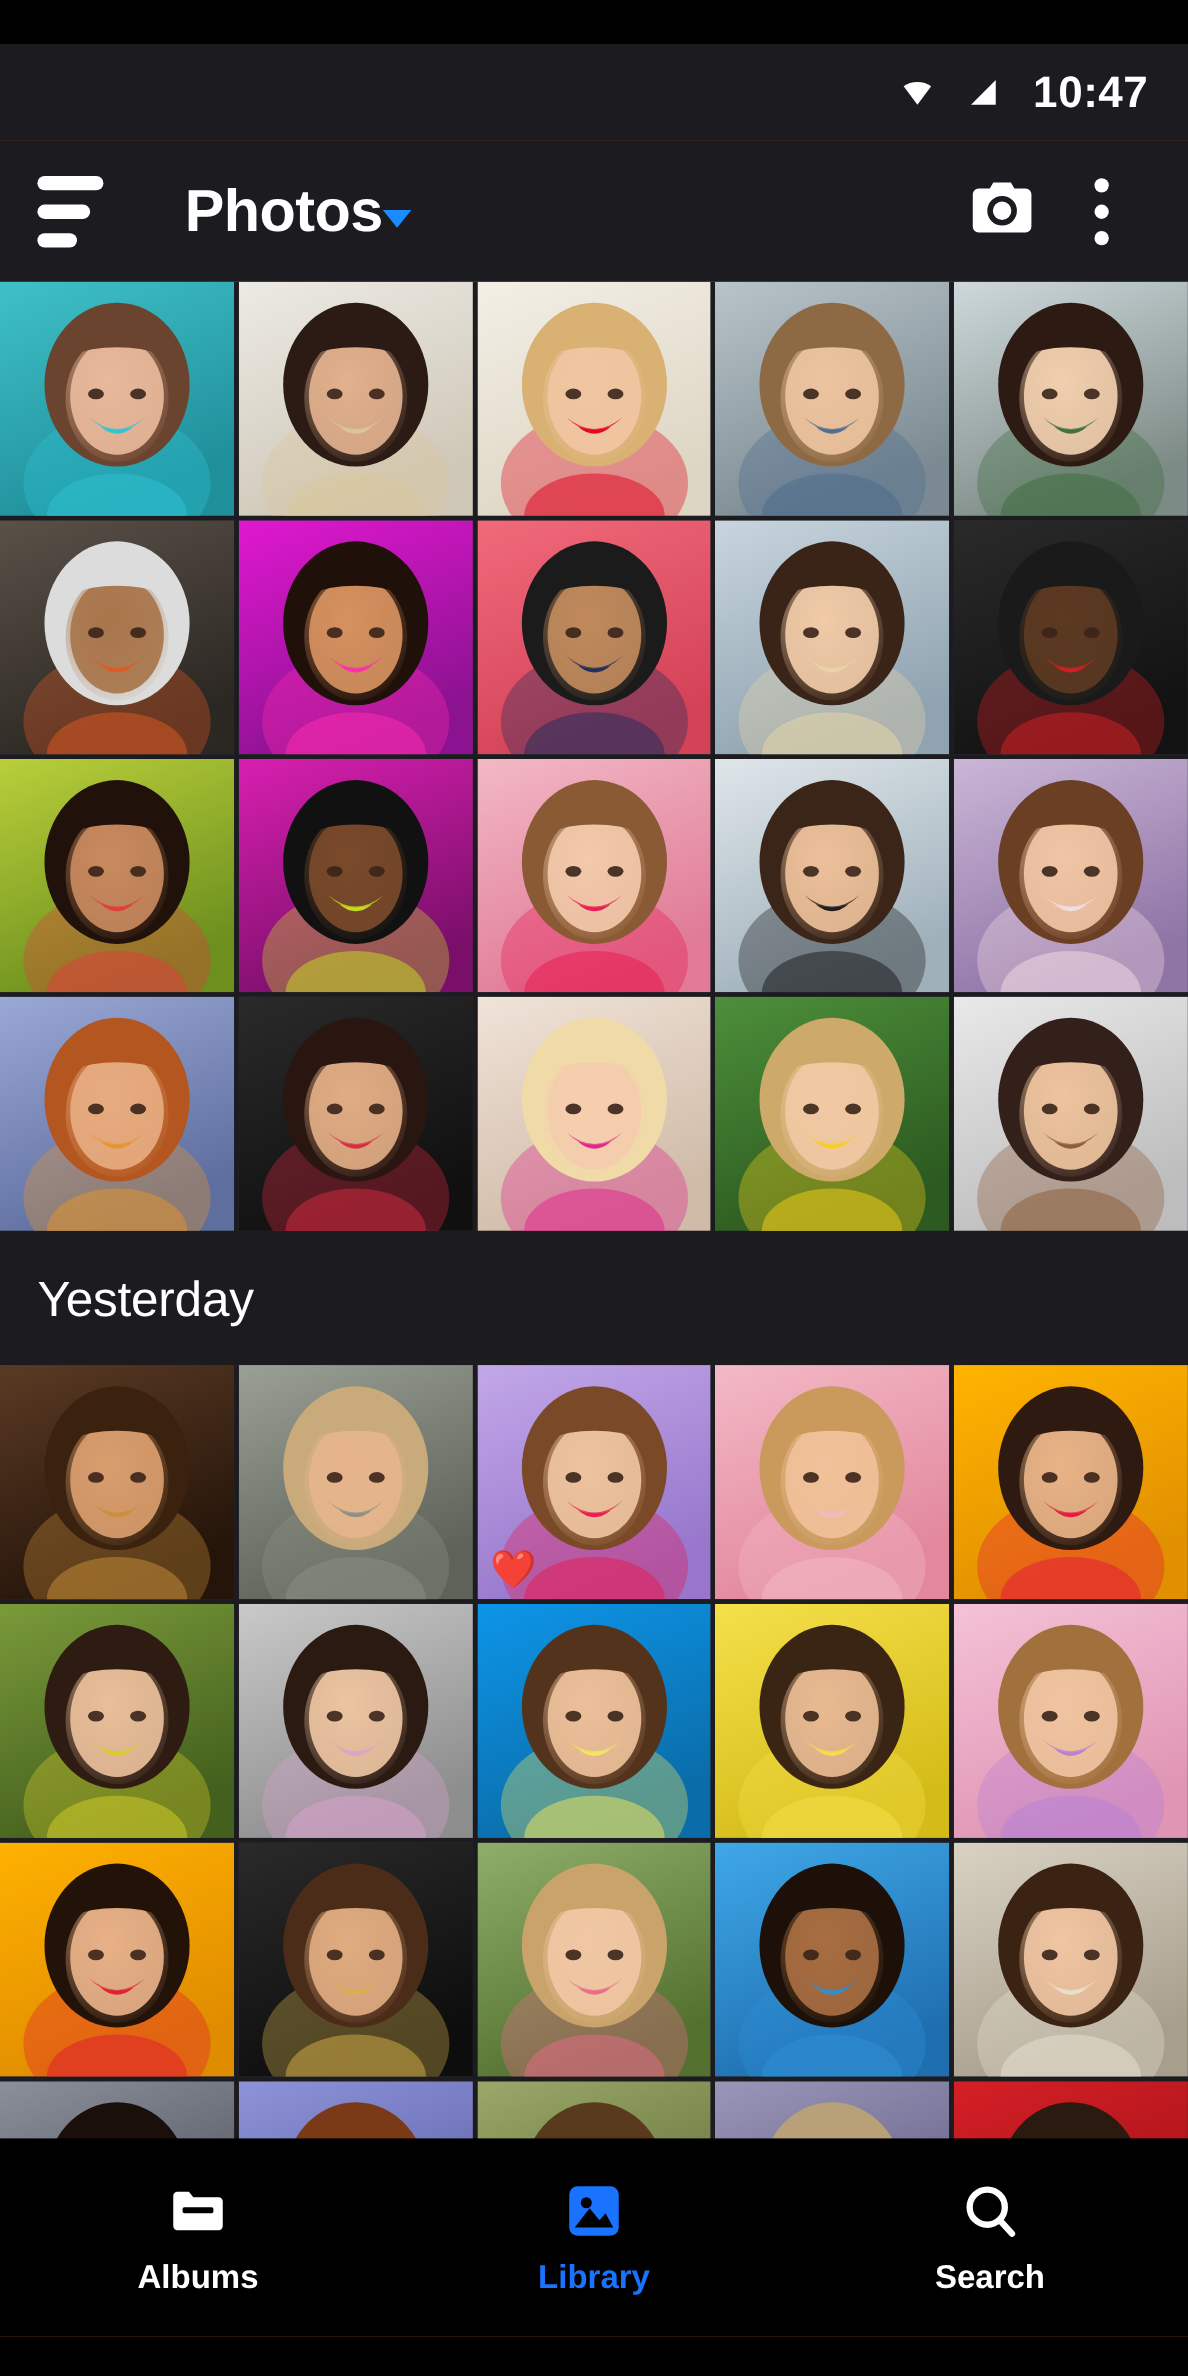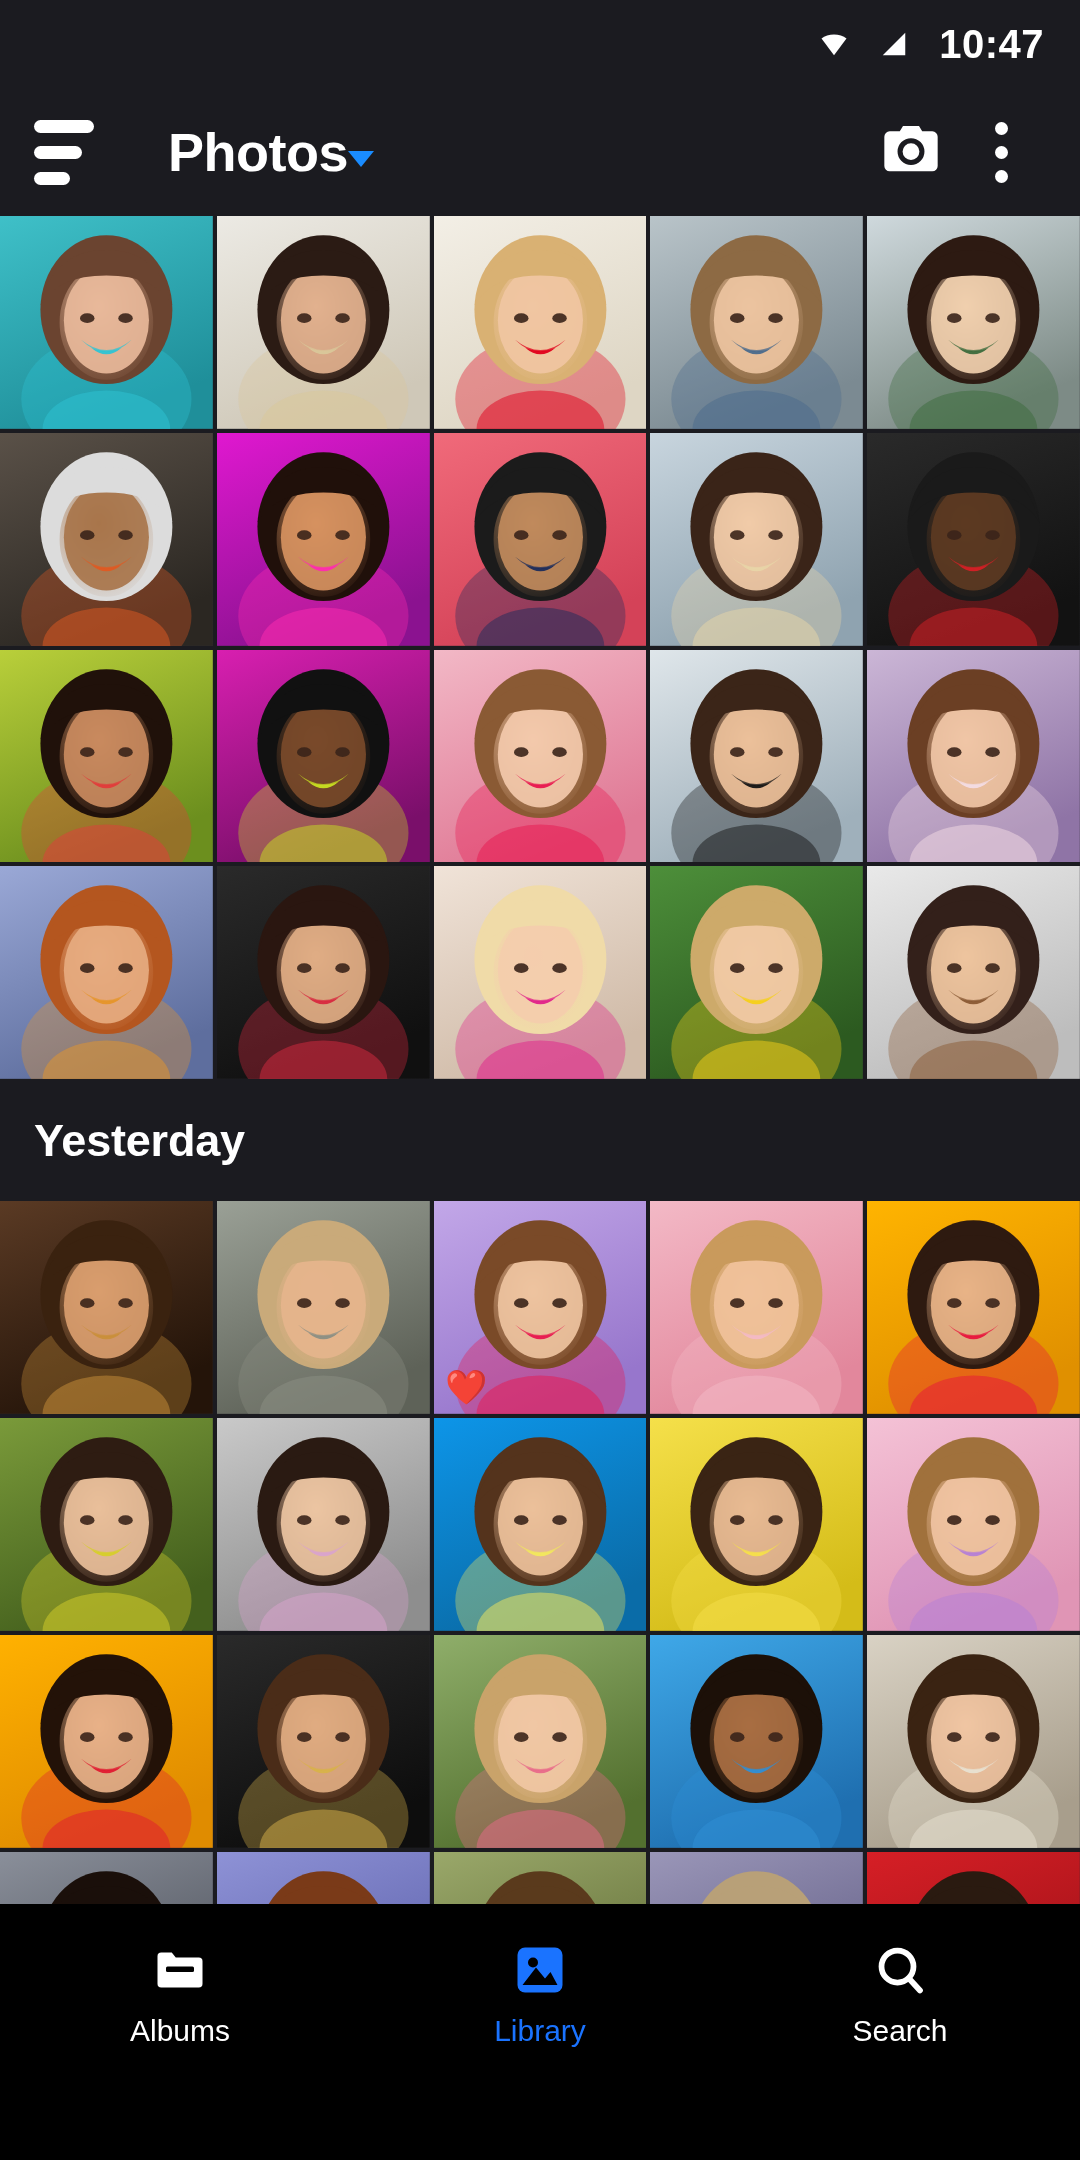--- a/index.html
+++ b/index.html
@@ -2,21 +2,21 @@
 <html><head>
 <meta charset="utf-8">
 <style>
   * { margin:0; padding:0; box-sizing:border-box; }
   html, body {
     width:1080px; height:2160px;
     background:#000;
     font-family:"Liberation Sans", sans-serif;
     overflow:hidden;
   }
-  #app { width:1080px; height:2084px; position:relative; background:#a16207; }
+  #app { width:1080px; height:2084px; position:relative; background:#a16207;margin-top:40px; }
 
   
   .statusbar {
     height:88px; background:#1b1b20;
     display:flex; align-items:center; justify-content:flex-end;
     padding-right:36px; gap:24px;
   }
   .sb-icon { display:flex; align-items:center; }
   .sb-time {
     color:#fff; font-size:40px; font-weight:700; letter-spacing:0.5px;
@@ -41,39 +41,39 @@
     width:0;height:0;border-left:13px solid transparent;border-right:13px solid transparent;
     border-top:16px solid #1a8cff; margin-top:14px;
   }
   .appbar-spacer { flex:1; }
   .appbar-action { width:90px; height:90px; display:flex; align-items:center; justify-content:center; cursor:pointer; }
   .dots { display:flex; flex-direction:column; gap:11px; align-items:center; }
   .dots span { width:13px;height:13px;border-radius:50%;background:#fff; display:block; }
 
   
   .section-header {
-    color:#fff; font-size:45px; font-weight:700;
+    color:#fff; font-size:45px; font-weight:400;
     padding:36px 0 34px 34px; background:#1b1b20; letter-spacing:-0.2px;
   }
   .grid { display:grid; grid-template-columns:repeat(5, 1fr); gap:4px;
           background:#1b1b20; padding:0 0 0 0; }
   .cell { position:relative; width:100%; padding-top:100%; overflow:hidden; background:#2a2a30; }
   .cell .ph { position:absolute; inset:0; }
   .cell .badge { position:absolute; left:12px; bottom:10px; font-size:34px; line-height:1; }
 
   .clip { overflow:hidden; }
 
   
   .bottomnav {
     position:absolute; left:0; bottom:0; width:1080px; height:180px;
     background:#000; display:flex; align-items:center;
   }
   .navitem { flex:1; display:flex; flex-direction:column; align-items:center; justify-content:center;
              gap:14px; cursor:pointer; }
-  .navlabel { font-size:30px; font-weight:400; color:#fff; }
+  .navlabel { font-size:30px; font-weight:700; color:#fff; }
   .navitem.active .navlabel { color:#1a73ff; }
 </style>
 </head>
 <body>
 
 <div id="app">
 
   <div class="statusbar">
     <span class="sb-icon">
       <svg width="38" height="30" viewBox="0 0 24 24">

